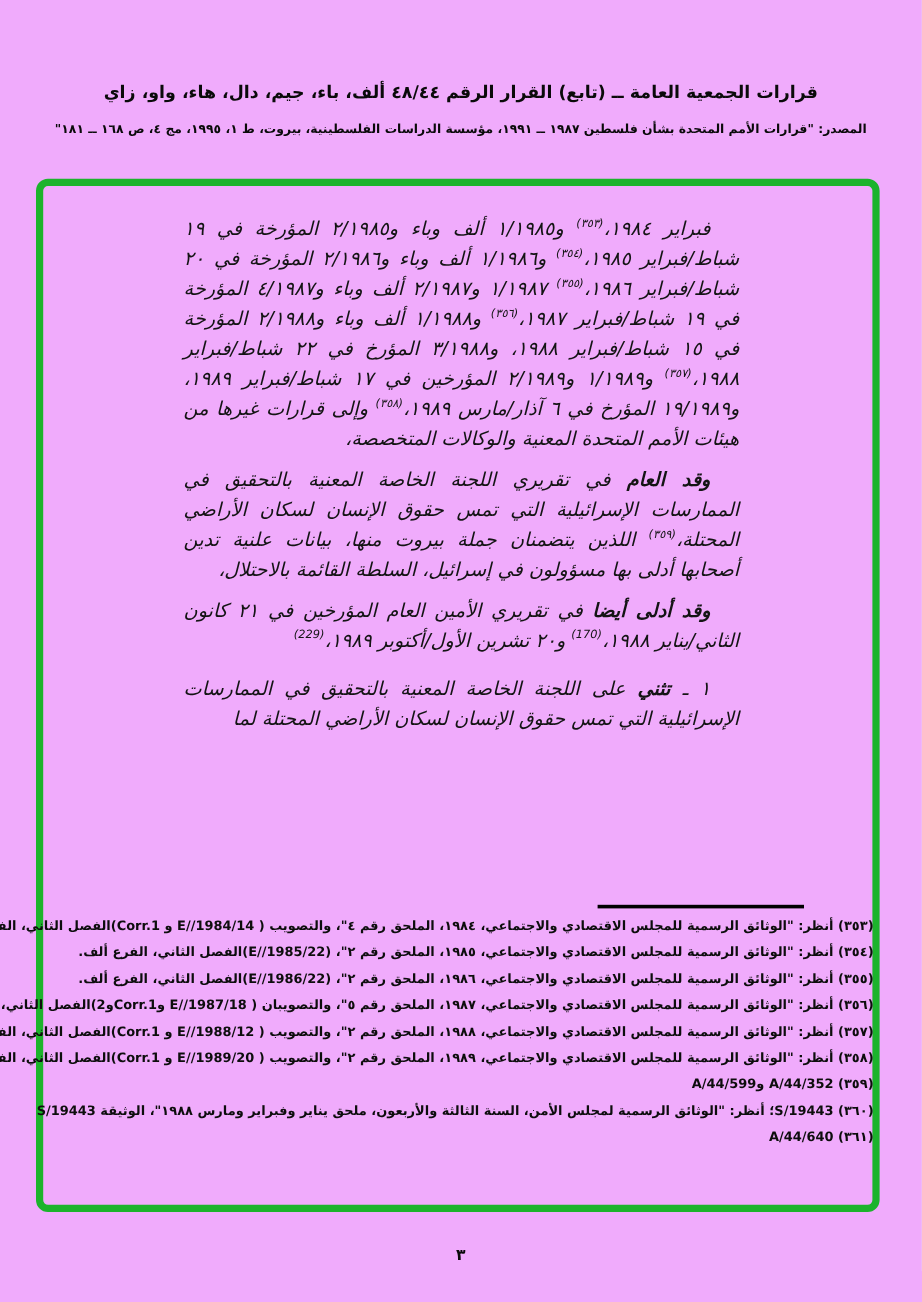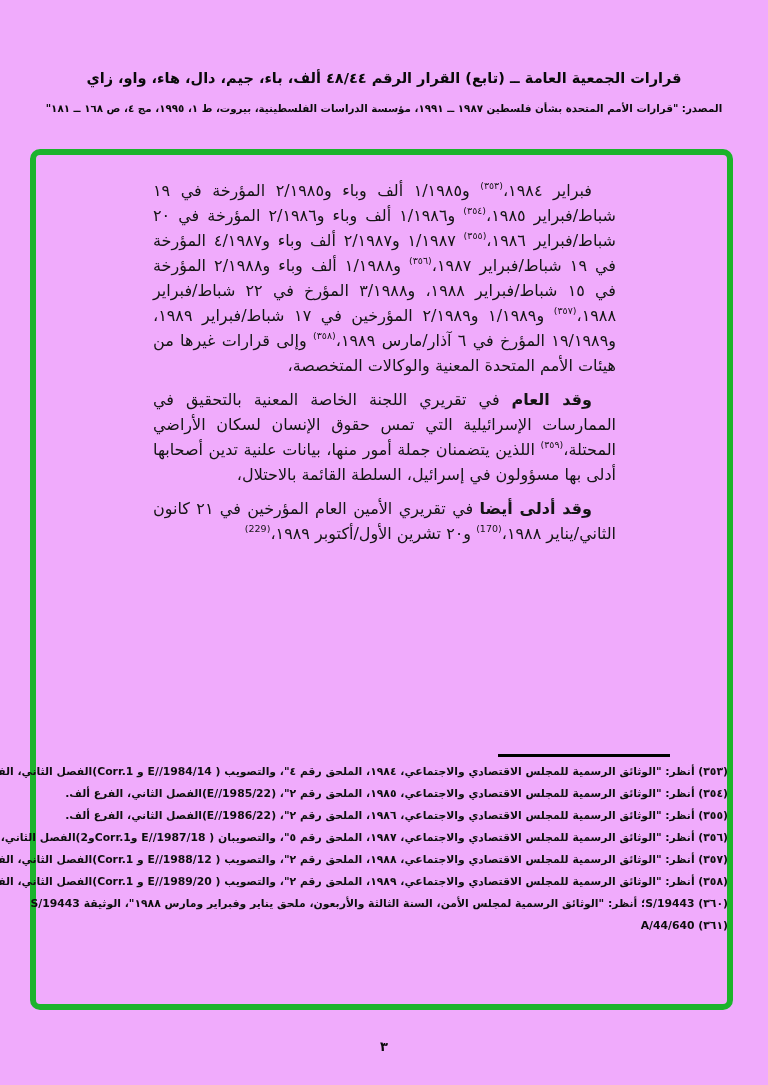--- a/index.html
+++ b/index.html
@@ -23,21 +23,21 @@
     position:absolute; left:30px; top:149px;
     width:691px; height:849px;
     border:6px solid #1cb32c; border-radius:10px;
     background:transparent;
   }
   .body-text {
     position:absolute; top:178px; right:152px; width:463px;
     direction:rtl; text-align:justify;
     font-size:16px; line-height:25px;
   }
-  .para { margin:0 0 9px 0; text-indent:24px; }
+  .para { margin:0 0 9px 0; text-indent:24px;font-style:italic; }
   .para:nth-child(4) { margin-top:15px; }
   .para .bold { font-weight:bold; }
   .para sup {
     font-size:9.5px; line-height:0; vertical-align:7px;
     letter-spacing:0;
   }
   .fn-sep {
     position:absolute; top:754px; right:98px;
     width:172px; height:3px; background:#000;
   }
@@ -61,32 +61,34 @@
 <div class="page">
 
   <div class="doc-title">قرارات الجمعية العامة ــ (تابع) القرار الرقم ٤٨/٤٤ ألف، باء، جيم، دال، هاء، واو، زاي</div>
 
   <div class="doc-source">المصدر: "قرارات الأمم المتحدة بشأن فلسطين ١٩٨٧ ــ ١٩٩١، مؤسسة الدراسات الفلسطينية، بيروت، ط ١، ١٩٩٥، مج ٤، ص ١٦٨ ــ ١٨١"</div>
 
   <div class="green-frame" style="border-color: rgb(28, 179, 44);"></div>
 
   <div class="body-text" id="body-text">
       <p class="para"><span>فبراير ١٩٨٤،</span><sup>(٣٥٣)</sup><span> و١/١٩٨٥ ألف وباء و٢/١٩٨٥ المؤرخة في ١٩ شباط/فبراير ١٩٨٥،</span><sup>(٣٥٤)</sup><span> و١/١٩٨٦ ألف وباء و٢/١٩٨٦ المؤرخة في ٢٠ شباط/فبراير ١٩٨٦،</span><sup>(٣٥٥)</sup><span> ١/١٩٨٧ و٢/١٩٨٧ ألف وباء و٤/١٩٨٧ المؤرخة في ١٩ شباط/فبراير ١٩٨٧،</span><sup>(٣٥٦)</sup><span> و١/١٩٨٨ ألف وباء و٢/١٩٨٨ المؤرخة في ١٥ شباط/فبراير ١٩٨٨، و٣/١٩٨٨ المؤرخ في ٢٢ شباط/فبراير ١٩٨٨،</span><sup>(٣٥٧)</sup><span> و١/١٩٨٩ و٢/١٩٨٩ المؤرخين في ١٧ شباط/فبراير ١٩٨٩، و١٩/١٩٨٩ المؤرخ في ٦ آذار/مارس ١٩٨٩،</span><sup>(٣٥٨)</sup><span> وإلى قرارات غيرها من هيئات الأمم المتحدة المعنية والوكالات المتخصصة،</span></p>
-      <p class="para"><span class="bold">وقد العام</span><span> في تقريري اللجنة الخاصة المعنية بالتحقيق في الممارسات الإسرائيلية التي تمس حقوق الإنسان لسكان الأراضي المحتلة،</span><sup>(٣٥٩)</sup><span> اللذين يتضمنان جملة أمور منها، بيانات علنية تدين أصحابها أدلى بها مسؤولون في إسرائيل، السلطة القائمة بالاحتلال،</span></p>
+      <p class="para"><span class="bold">وقد العام</span><span> في تقريري اللجنة الخاصة المعنية بالتحقيق في الممارسات الإسرائيلية التي تمس حقوق الإنسان لسكان الأراضي المحتلة،</span><sup>(٣٥٩)</sup><span> اللذين يتضمنان جملة بيروت منها، بيانات علنية تدين أصحابها أدلى بها مسؤولون في إسرائيل، السلطة القائمة بالاحتلال،</span></p>
       <p class="para"><span class="bold">وقد أدلى أيضا</span><span> في تقريري الأمين العام المؤرخين في ٢١ كانون الثاني/يناير ١٩٨٨،</span><sup>(170)</sup><span> و٢٠ تشرين الأول/أكتوبر ١٩٨٩،</span><sup>(229)</sup></p>
+      <p class="para"><span>١ ـ </span><span class="bold">تثني</span><span> على اللجنة الخاصة المعنية بالتحقيق في الممارسات الإسرائيلية التي تمس حقوق الإنسان لسكان الأراضي المحتلة لما</span></p>
     </div>
 
   <div class="fn-sep"></div>
 
   <div class="footnotes" id="footnotes">
       <div class="fn-line">(٣٥٣) أنظر: "الوثائق الرسمية للمجلس الاقتصادي والاجتماعي، ١٩٨٤، الملحق رقم ٤"، والتصويب ( E//1984/14 و Corr.1)الفصل الثاني، الفرع ألف.</div>
       <div class="fn-line">(٣٥٤) أنظر: "الوثائق الرسمية للمجلس الاقتصادي والاجتماعي، ١٩٨٥، الملحق رقم ٢"، (E//1985/22)الفصل الثاني، الفرع ألف.</div>
       <div class="fn-line">(٣٥٥) أنظر: "الوثائق الرسمية للمجلس الاقتصادي والاجتماعي، ١٩٨٦، الملحق رقم ٢"، (E//1986/22)الفصل الثاني، الفرع ألف.</div>
       <div class="fn-line">(٣٥٦) أنظر: "الوثائق الرسمية للمجلس الاقتصادي والاجتماعي، ١٩٨٧، الملحق رقم ٥"، والتصويبان ( E//1987/18 وCorr.1و2)الفصل الثاني، الفرع</div>
       <div class="fn-line">(٣٥٧) أنظر: "الوثائق الرسمية للمجلس الاقتصادي والاجتماعي، ١٩٨٨، الملحق رقم ٢"، والتصويب ( E//1988/12 و Corr.1)الفصل الثاني، الفرع ألف.</div>
       <div class="fn-line">(٣٥٨) أنظر: "الوثائق الرسمية للمجلس الاقتصادي والاجتماعي، ١٩٨٩، الملحق رقم ٢"، والتصويب ( E//1989/20 و Corr.1)الفصل الثاني، الفرع ألف.</div>
+      <div class="fn-line">(٣٥٩) A/44/352 وA/44/599</div>
       <div class="fn-line">(٣٦٠) S/19443؛ أنظر: "الوثائق الرسمية لمجلس الأمن، السنة الثالثة والأربعون، ملحق يناير وفبراير ومارس ١٩٨٨"، الوثيقة S/19443</div>
       <div class="fn-line">(٣٦١) A/44/640</div>
     </div>
 
   <div class="page-number">٣</div>
 
 </div>
 
 </body></html>

